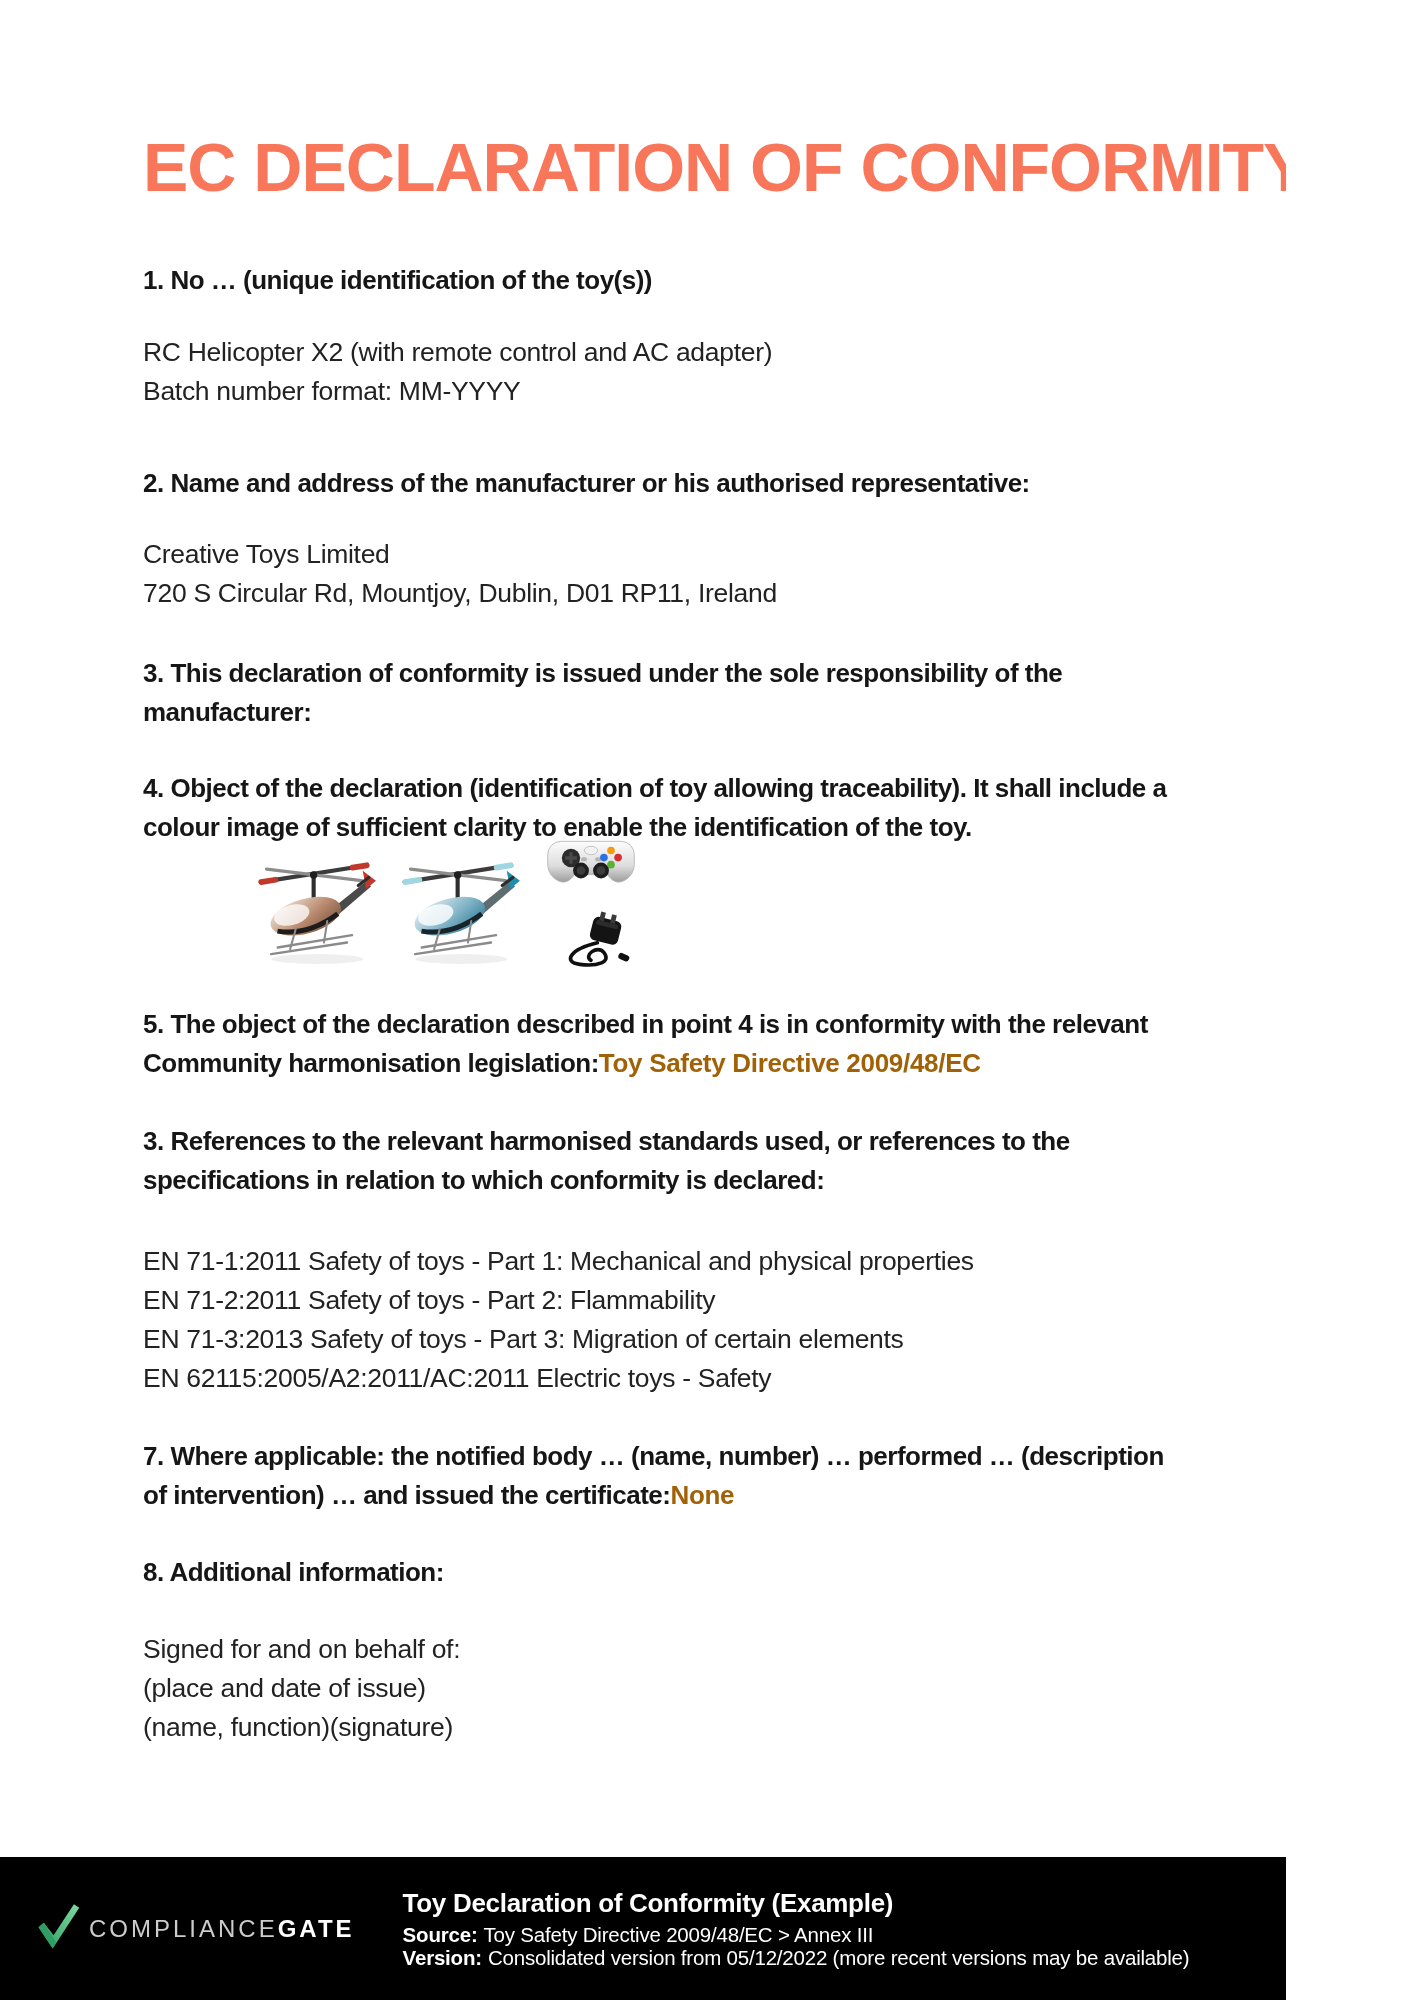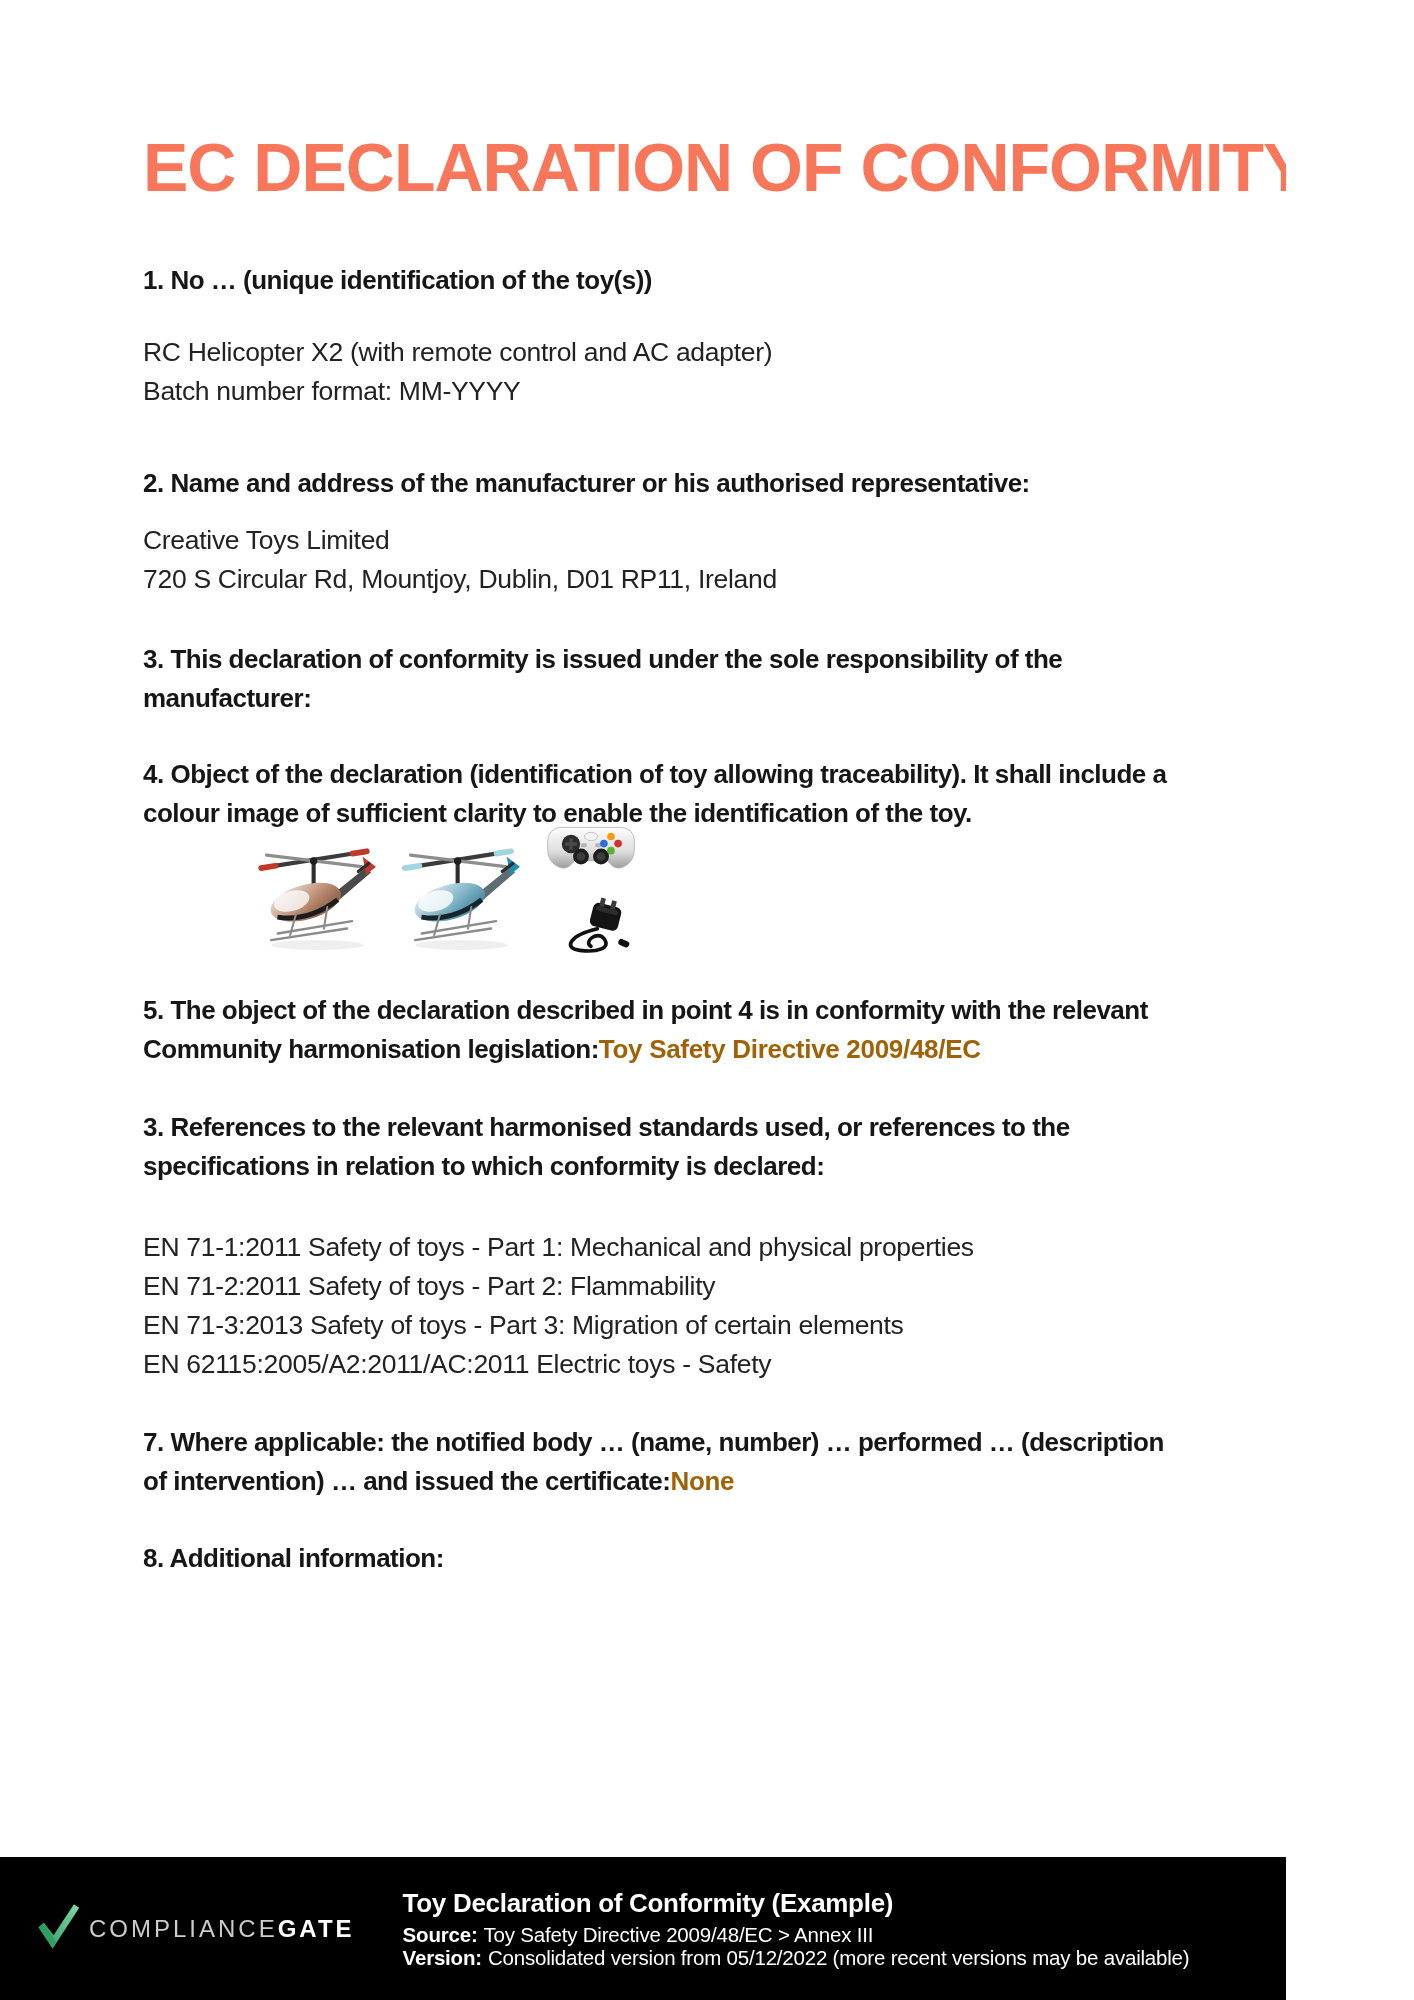--- a/index.html
+++ b/index.html
@@ -9,21 +9,21 @@
   }
   .content{padding:0 111px 0 143px;box-sizing:border-box;}
   .doc-title{
     margin:0;padding-top:130px;font-size:68px;line-height:1.1;font-weight:700;
     letter-spacing:-1px;color:#F8775B;white-space:nowrap;
   }
   .h{margin:0;font-size:26px;line-height:39px;font-weight:700;letter-spacing:-0.5px;color:#161616;}
   .sbody p{margin:0;font-size:26.5px;line-height:39px;letter-spacing:-0.3px;color:#222222;font-weight:400;}
   .inline-normal{font-weight:700;letter-spacing:-0.3px;color:#a16207;}
   .s1{margin-top:56px}.s1 .sbody{margin-top:33px}
-  .s2{margin-top:53px}.s2 .sbody{margin-top:18px}
+  .s2{margin-top:53px}.s2 .sbody{margin-top:32px}
   .s3{margin-top:41px}
   .s4{margin-top:37px}
   .imgrow{display:flex;align-items:flex-start;gap:12px;margin:-24px 0 0 110px;}
   .padcol{display:flex;flex-direction:column;align-items:center;gap:8px;margin-top:10px;}
   .s5{margin-top:32px}
   .s6{margin-top:39px}.s6 .sbody{margin-top:42px}
   .s7{margin-top:39px}
   .s8{margin-top:38px}.s8 .sbody{margin-top:38px}
   .footer{
     position:absolute;left:0;right:0;bottom:0;height:143px;background:#000000;
@@ -188,20 +188,25 @@
         <p>EN 62115:2005/A2:2011/AC:2011 Electric toys - Safety</p>
       </div>
     </section>
 
     <section class="sec s7">
       <p class="h"><span>7. Where applicable: the notified body … (name, number) … performed … (description of intervention) … and issued the certificate:</span><span class="inline-normal">None</span></p>
     </section>
 
     <section class="sec s8">
       <p class="h">8. Additional information:</p>
+      <div class="sbody">
+        <p>Signed for and on behalf of:</p>
+        <p>(place and date of issue)</p>
+        <p>(name, function)(signature)</p>
+      </div>
     </section>
   </main>
 
   <footer class="footer">
     <div class="logo">
       <svg width="46" height="54" viewBox="0 0 52 60" aria-hidden="true">
         <defs>
           <linearGradient id="chk" x1="0" y1="1" x2="1" y2="0">
             <stop offset="0" stop-color="#2F9E63"></stop>
             <stop offset="1" stop-color="#7CD9A2"></stop>

